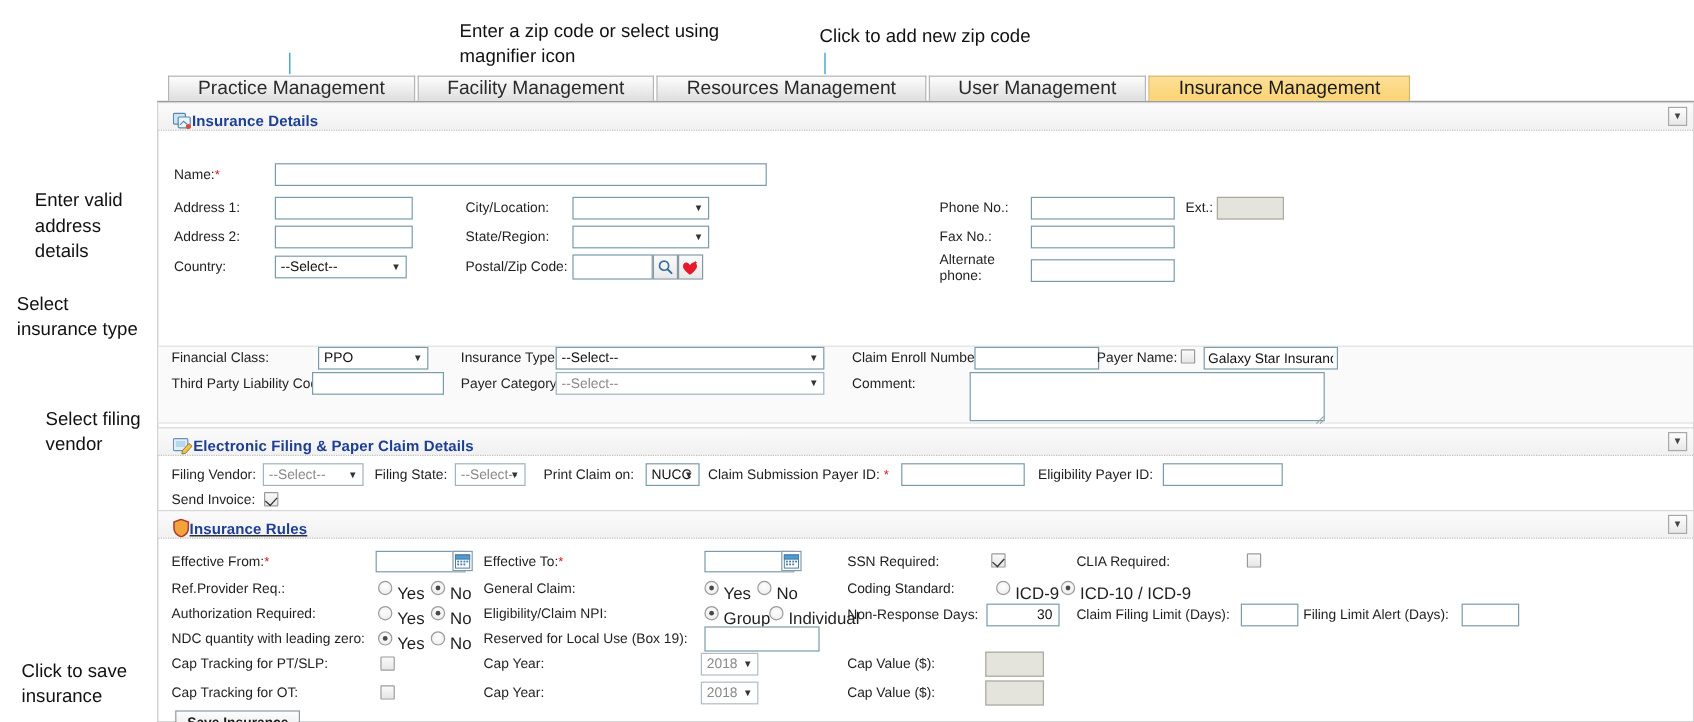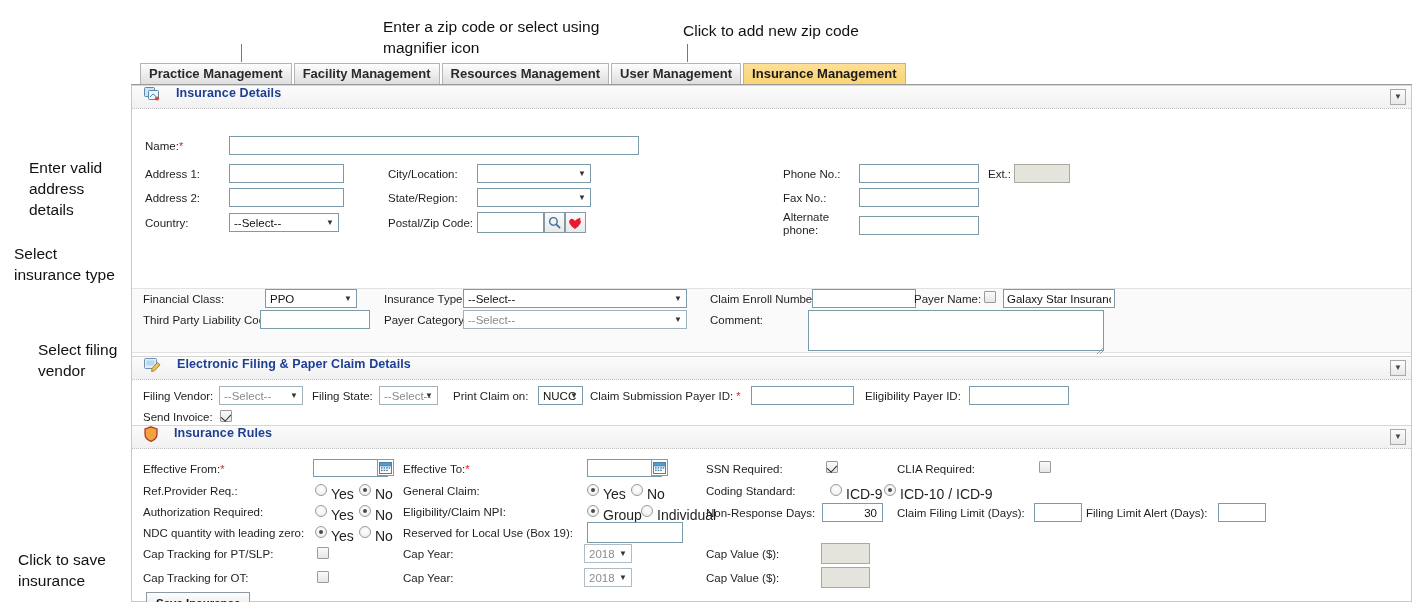--- a/index.html
+++ b/index.html
@@ -36,22 +36,22 @@
   
   .tabstrip {
     position: relative; height: 23px;
     background: #ffffff;
     border-bottom: 1px solid #9a9a9a;
     display: flex; align-items: flex-end;
     padding-left: 9px;
   }
   .tab {
     height: 21px; line-height: 20px;
-    padding: 0 8px;
-    font-size: 13px; font-weight: bold;
+    padding: 0 24px;
+    font-size: 16px; font-weight: normal;
     color: #2a2a2a;
     background: linear-gradient(to bottom,#fdfdfd 0%,#ececec 55%,#dedede 100%);
     border: 1px solid #b4b4b4;
     border-bottom: none;
     margin-right: 2px;
     white-space: nowrap;
   }
   .tab.active {
     background: linear-gradient(to bottom,#fcdf9a 0%,#fbd983 50%,#fbd575 100%);
     border-color: #d8b258;
@@ -79,23 +79,23 @@
     white-space: nowrap;
   }
 
   
   .sec-head {
     position: relative;
     height: 24px;
     background: linear-gradient(to bottom,#fbfbfb,#f1f1f1);
     border-top: 1px solid #d6d6d6;
     border-bottom: 1px dotted #bdbdbd;
-    display: flex; align-items: flex-start;
+    display: flex; align-items: flex-end;
     padding-left: 12px;
-    gap: 16px;
+    gap: 0;
   }
   .sec-head .title {
     font-size: 12.5px; font-weight: bold; color: #1c3f94;
     letter-spacing: .1px;
   }
   .collapse {
     position: absolute; right: 5px; top: 3px;
     width: 16px; height: 16px;
     background: linear-gradient(to bottom,#fdfdfd,#e8e8e8);
     border: 1px solid #a8a8a8;
@@ -394,21 +394,21 @@
         <span class="lbl" style="left:458px; top:10px;"><span>Claim Submission Payer ID:</span> <span class="req">*</span></span>
         <input class="txt" style="left: 619px; top: 6px; width: 103px;" value="">
 
         <span class="lbl" style="left:733px; top:10px;">Eligibility Payer ID:</span>
         <input class="txt" style="left: 837px; top: 6px; width: 100px;" value="">
 
         <span class="lbl" style="left:11px; top:31px;">Send Invoice:</span>
         <span class="cb checked" style="left:88px; top:30px;"></span>
       </div>
 
-      <div class="sec-head" style="position:absolute; left:0; top:340px; width:1279px;">
+      <div class="sec-head" style="position:absolute; left:0; top:340px; width:1279px;text-decoration:underline;">
         <span style="display:inline-block;width:14px;height:16px;">
           <svg width="14" height="16" viewBox="0 0 14 16">
             <path d="M7 .8 L13 3 V8 C13 11.8 10.2 14.2 7 15.4 C3.8 14.2 1 11.8 1 8 V3 Z" fill="#f2a33c" stroke="#b03a2e" stroke-width="1.3"></path>
           </svg>
         </span>
         <span class="title">Insurance Rules</span>
         <span class="collapse">▼</span>
       </div>
 
       <div class="body-area" style="position:absolute; left:0; top:364px; width:1279px; height:153px;">

